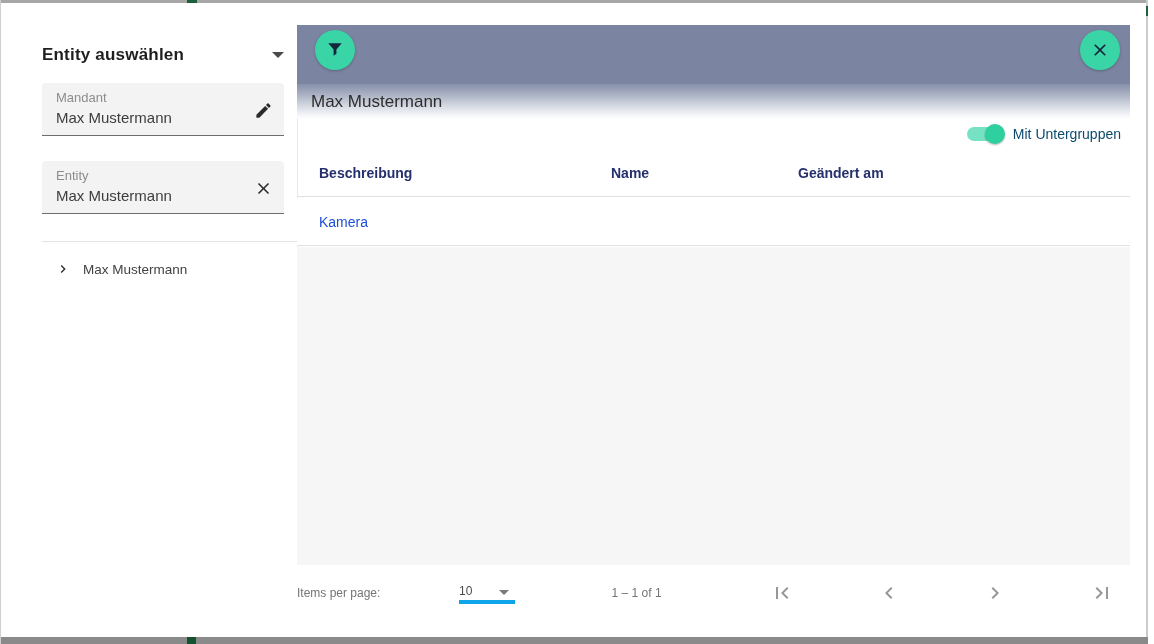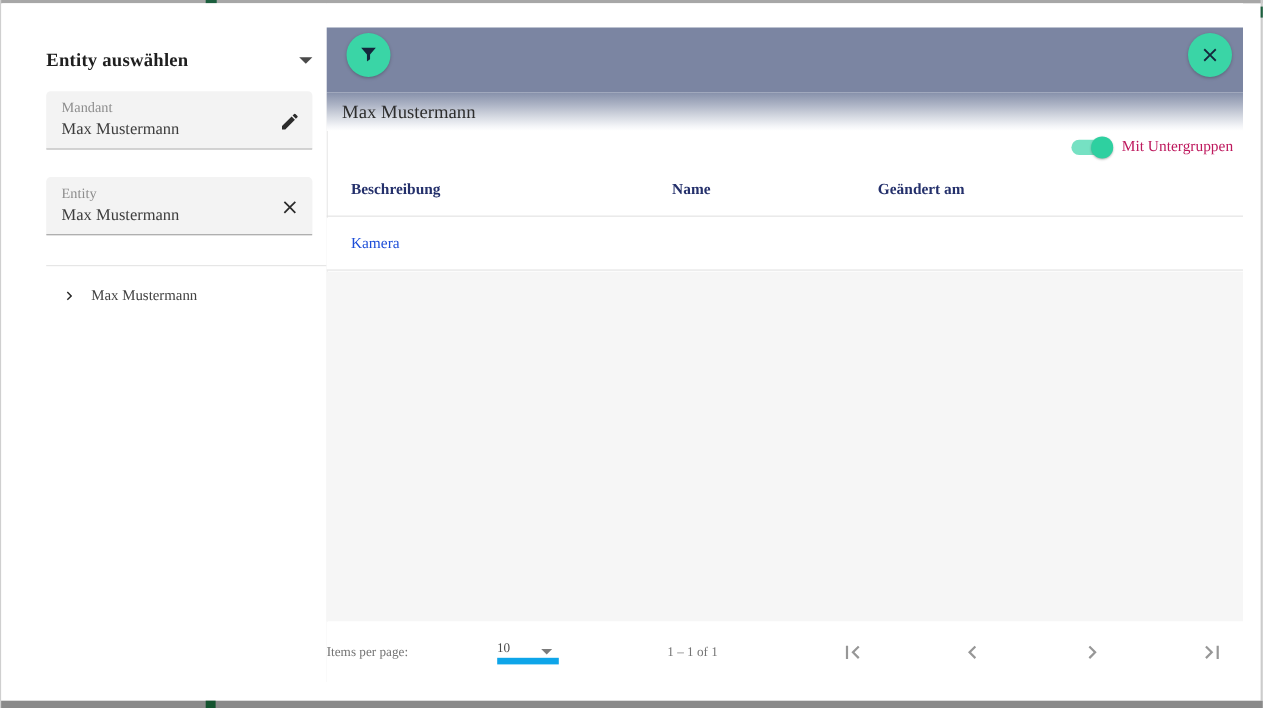--- a/index.html
+++ b/index.html
@@ -3,21 +3,21 @@
 <meta charset="utf-8">
 <style>
   * { margin: 0; padding: 0; box-sizing: border-box; }
   html, body { background: #ffffff; }
   body {
     font-family: "Liberation Sans", "DejaVu Sans", sans-serif;
     width: 1154px; height: 644px; overflow: hidden; position: relative;
   }
   .window {
     position: absolute; left: 0; top: 0; width: 1154px; height: 644px;
-    background: #ffffff; border-left: 1px solid #cfcfcf; font-family: Liberation Serif, serif;
+    background: #ffffff; border-left: 1px solid #cfcfcf;
   }
   
   .top-strip { position: absolute; left: 0; top: 0; width: 1147px; height: 3px; background: #a7a7a7; }
   .top-strip .thumb { position: absolute; left: 186px; top: 0; width: 10px; height: 3px; background: #1c5f3e; }
   .bottom-strip { position: absolute; left: 0; top: 637px; width: 1147px; height: 7px; background: #8a8a8a; }
   .bottom-strip .thumb { position: absolute; left: 186px; top: 0; width: 9px; height: 7px; background: #14532f; }
   .right-line { position: absolute; left: 1145px; top: 0; width: 2px; height: 637px; background: #cccccc; }
   .right-line .thumb { position: absolute; left: 0; top: 6px; width: 2px; height: 10px; background: #1c5f3e; }
 
   
@@ -58,40 +58,40 @@
   .round-btn svg { width: 20px; height: 20px; fill: #14273c; }
   .title-band {
     position: absolute; left: 0; top: 81px; width: 833px; height: 35px;
     background: linear-gradient(to bottom, #8690aa 0%, #aab1c3 30%, #d4d8e1 62%, #f4f5f8 88%, #ffffff 100%);
     display: flex; align-items: center;
   }
   .panel-title { font-size: 17px; color: #2e2e2e; margin-left: 14px; }
   .toggle-row { position: absolute; left: 0; top: 116px; width: 833px; height: 30px; display: flex; align-items: center; justify-content: flex-end; padding-right: 9px; }
   .slide-toggle { position: relative; width: 36px; height: 14px; border-radius: 7px; background: #76e1c3; cursor: pointer; margin-right: 10px; }
   .slide-toggle .knob { position: absolute; right: -2px; top: -3px; width: 20px; height: 20px; border-radius: 50%; background: #2ed0a0; box-shadow: 0 1px 2px rgba(0,0,0,.3); }
-  .toggle-label { font-size: 14px; color: #be185d; }
+  .toggle-label { font-size: 14px; color: #0c4a6e; }
 
   
   .tbl-header { position: absolute; left: 0; top: 146px; width: 833px; height: 48px; display: flex; align-items: center; border-bottom: 1px solid #e1e1e1; padding-left: 22px; }
   .tbl-header .c1, .tbl-row .c1 { width: 187px; }
   .tbl-header .c2, .tbl-row .c2 { width: 292px; }
   .tbl-header .c3, .tbl-row .c3 { flex: 1; }
   .th { font-size: 14px; font-weight: 700; color: #24306b; }
   .tbl-row { position: absolute; left: 0; top: 195px; width: 833px; height: 48px; display: flex; align-items: center; border-bottom: 1px solid #e1e1e1; padding-left: 22px; background: #ffffff; cursor: pointer; }
   .td { font-size: 14px; color: #1d4ed8; }
   .empty-area { position: absolute; left: 0; top: 244px; width: 833px; height: 318px; background: #f6f6f6; }
 
   
   .paginator {
     position: absolute; left: 0; top: 562px; width: 833px; height: 55px; background: #ffffff;
     display: flex; align-items: center; justify-content: space-between; padding-right: 8px;
     font-size: 12px; color: #747474;
   }
   .ipp-label { margin-right: 12px; }
-  .page-size { position: relative; width: 56px; height: 22px; border-bottom: 6px solid #0ea5e9; cursor: pointer; display: flex; align-items: center; }
+  .page-size { position: relative; width: 56px; height: 22px; border-bottom: 4px solid #0ea5e9; cursor: pointer; display: flex; align-items: center; }
   .page-size .val { font-size: 12px; color: #4a4a4a; }
   .page-size .caret { position: absolute; right: 6px; top: 8px; width: 0; height: 0; border-left: 5px solid transparent; border-right: 5px solid transparent; border-top: 5px solid #7b7b7b; }
   .range-label { margin: 0 34px 0 30px; }
   .pg-btn { width: 40px; height: 40px; border: none; background: transparent; display: flex; align-items: center; justify-content: center; cursor: pointer; padding: 0; }
   .pg-btn svg { width: 24px; height: 24px; fill: #979797; }
 </style>
 </head>
 <body>
 
 <div class="window">

